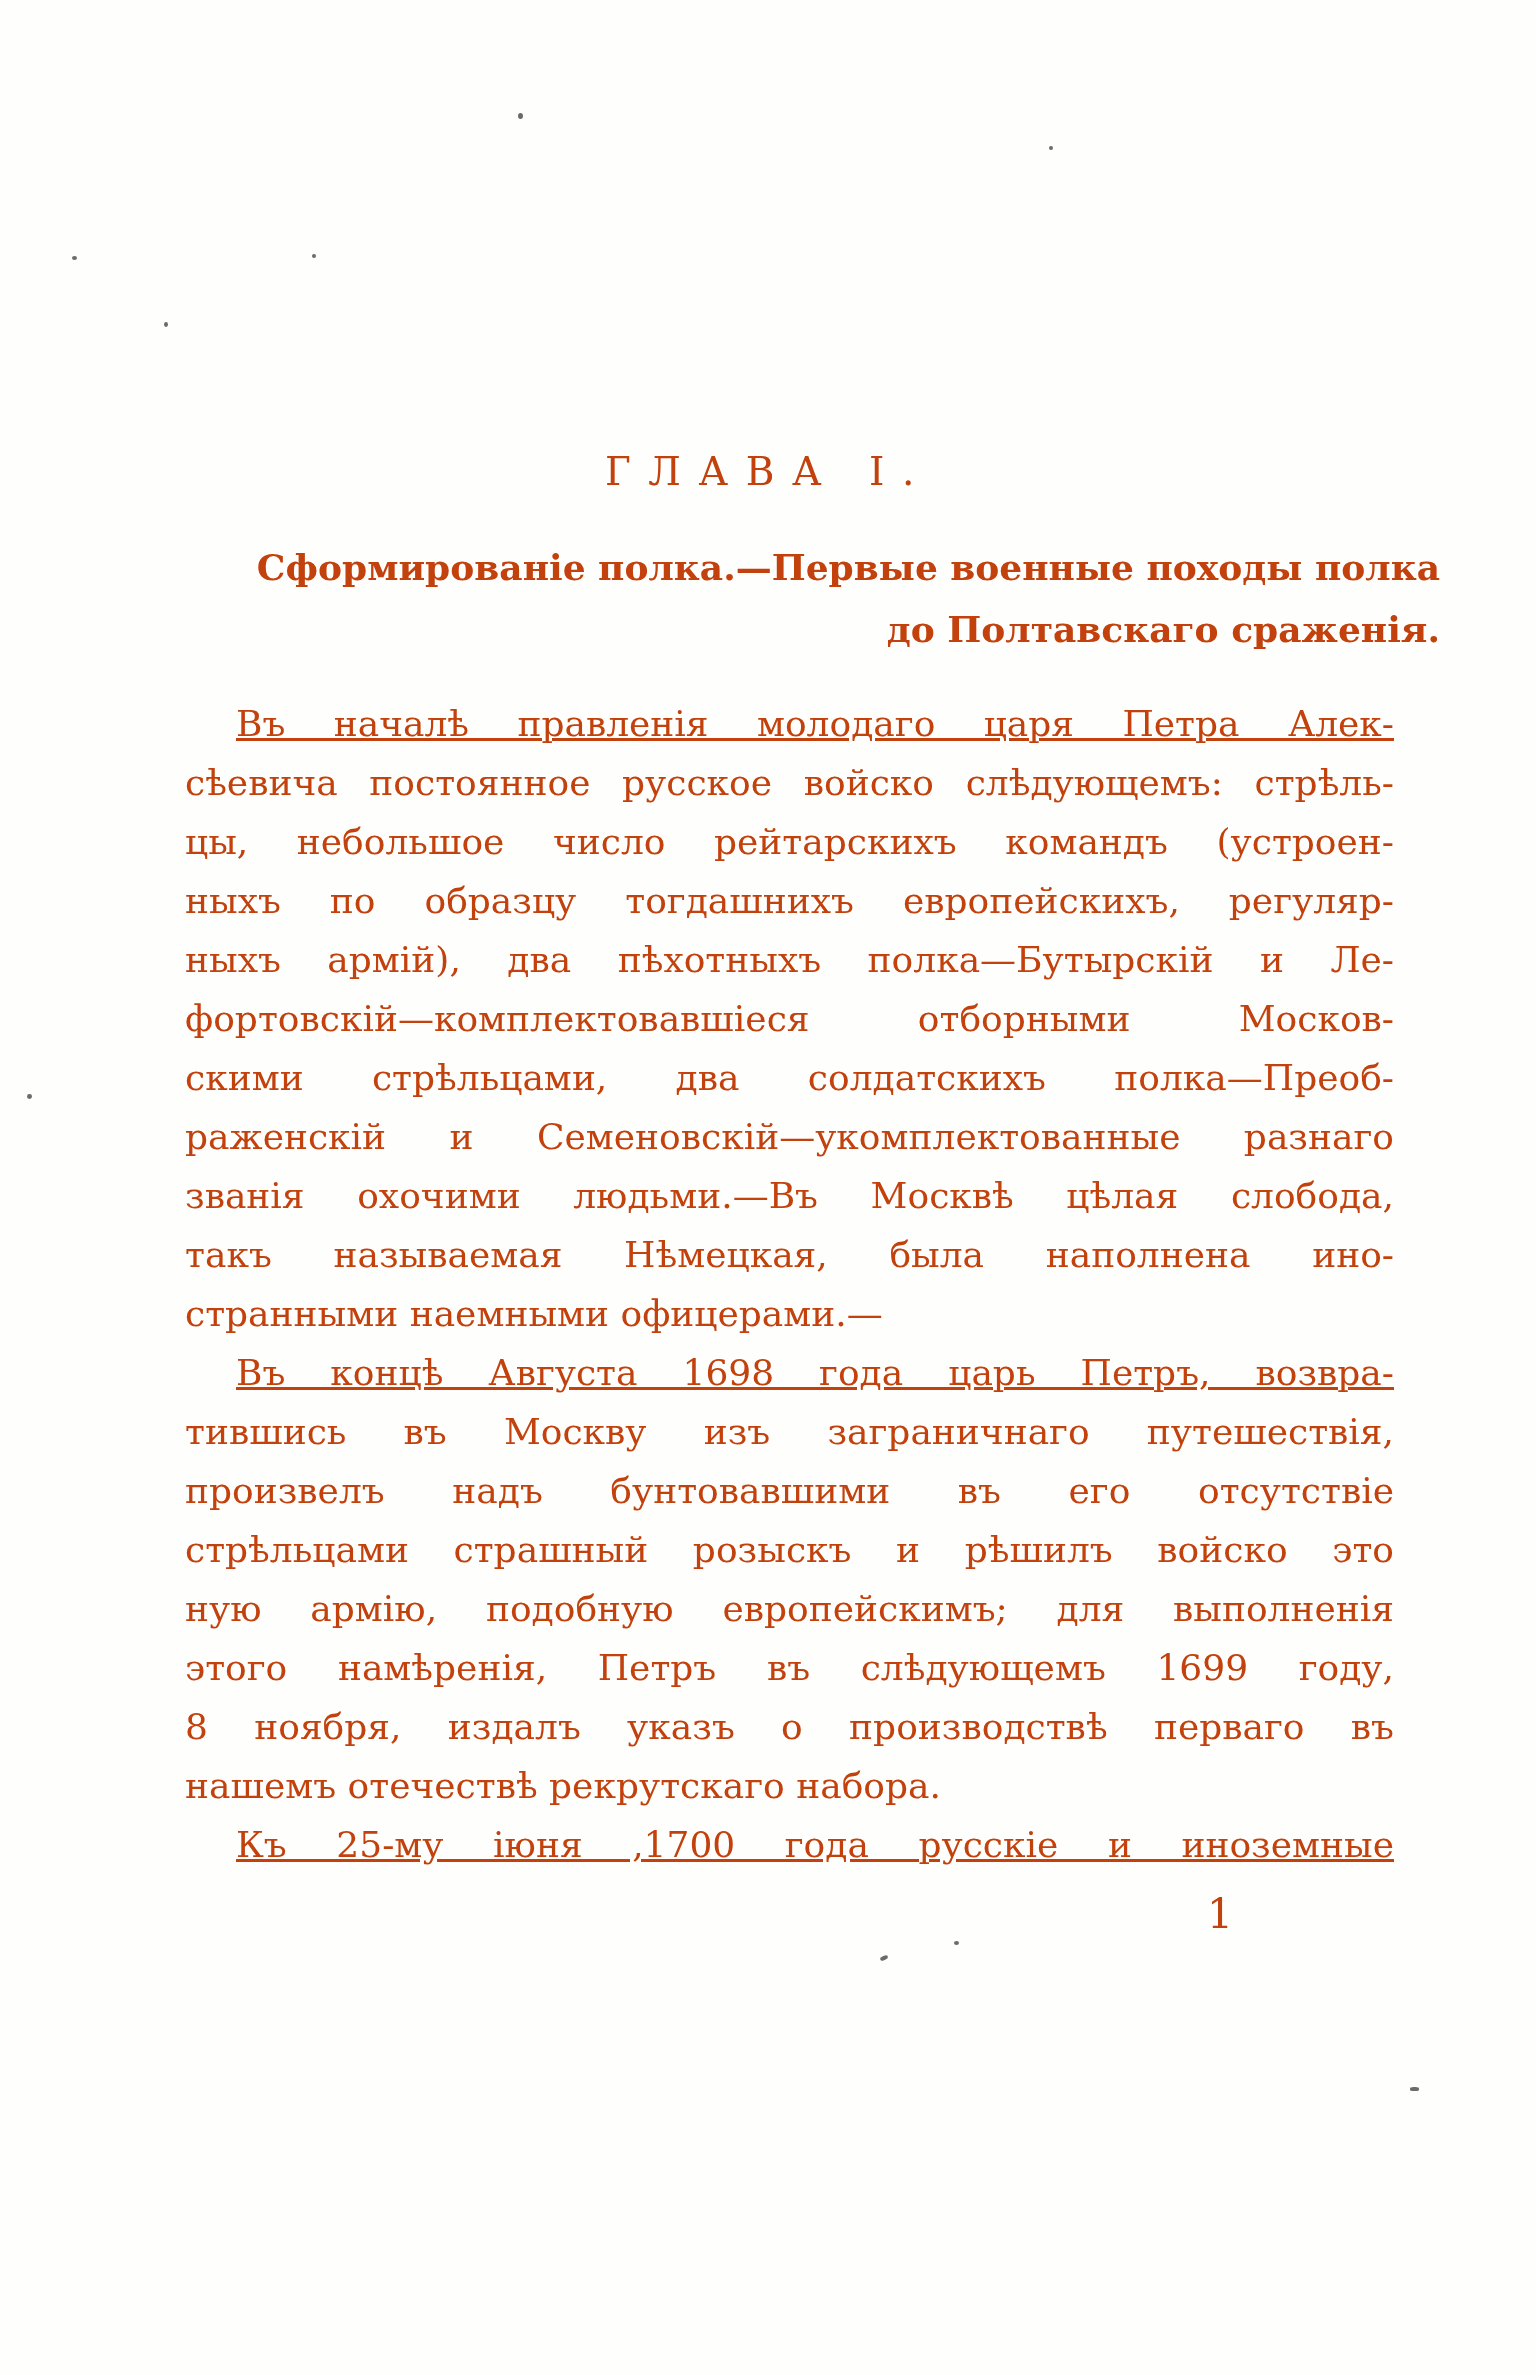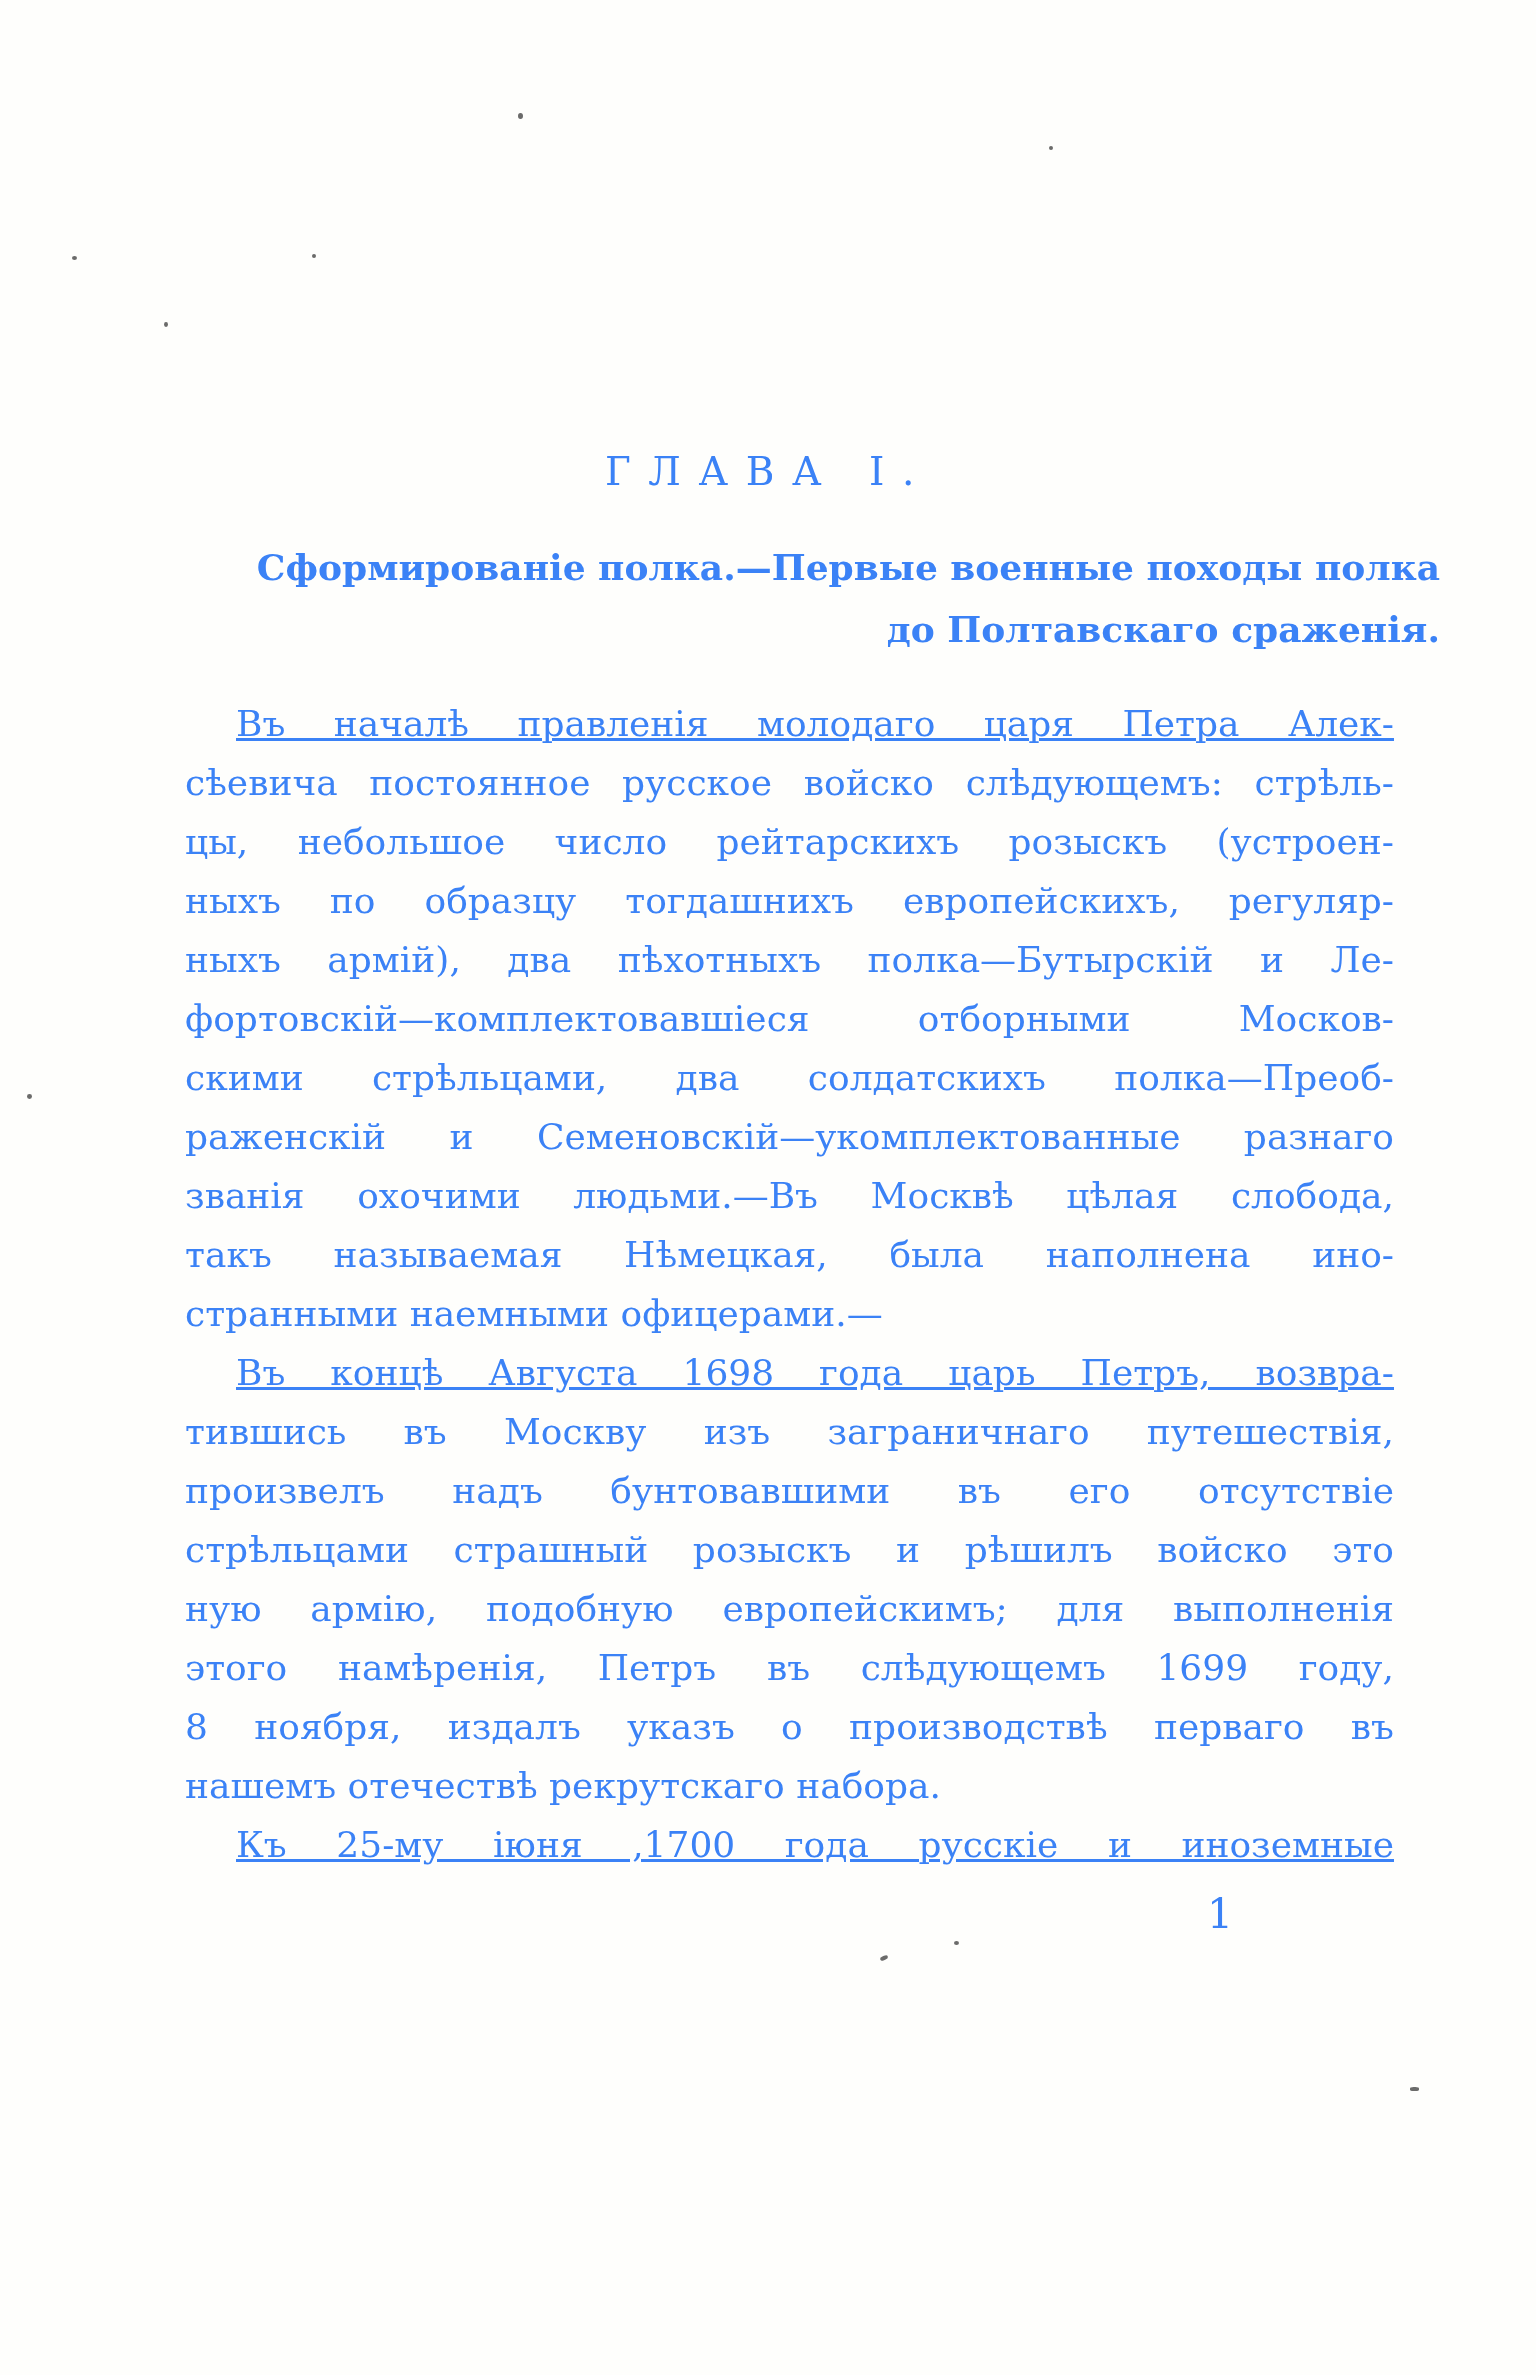--- a/index.html
+++ b/index.html
@@ -7,21 +7,21 @@
     padding: 0;
     background: #ffffff;
   }
   .page {
     position: relative;
     width: 1537px;
     height: 2376px;
     background: #fefefc;
     overflow: hidden;
     font-family: "DejaVu Serif", serif;
-    color: #3b82f6;
+    color: #c2410c;
   }
   .chapter-heading {
     position: absolute;
     top: 449px;
     left: 0;
     width: 1537px;
     text-align: center;
     font-size: 39px;
     letter-spacing: 17.6px;
     font-weight: 500;
@@ -89,21 +89,21 @@
   <div class="chapter-heading">ГЛАВА I.</div>
 
   <div class="subtitle">
     <div>Сформированіе полка.—Первые военные походы полка</div>
     <div>до Полтавскаго сраженія.</div>
   </div>
 
   <div class="textblock">
     <div class="bodyline indent">Въ началѣ правленія молодаго царя Петра Алек-</div>
     <div class="bodyline">сѣевича постоянное русское войско слѣдующемъ: стрѣль-</div>
-    <div class="bodyline">цы, небольшое число рейтарскихъ розыскъ (устроен-</div>
+    <div class="bodyline">цы, небольшое число рейтарскихъ командъ (устроен-</div>
     <div class="bodyline">ныхъ по образцу тогдашнихъ европейскихъ, регуляр-</div>
     <div class="bodyline">ныхъ армій), два пѣхотныхъ полка—Бутырскій и Ле-</div>
     <div class="bodyline">фортовскій—комплектовавшіеся отборными Москов-</div>
     <div class="bodyline">скими стрѣльцами, два солдатскихъ полка—Преоб-</div>
     <div class="bodyline">раженскій и Семеновскій—укомплектованные разнаго</div>
     <div class="bodyline">званія охочими людьми.—Въ Москвѣ цѣлая слобода,</div>
     <div class="bodyline">такъ называемая Нѣмецкая, была наполнена ино-</div>
     <div class="bodyline noj">странными наемными офицерами.—</div>
 
     <div class="bodyline indent">Въ концѣ Августа 1698 года царь Петръ, возвра-</div>

